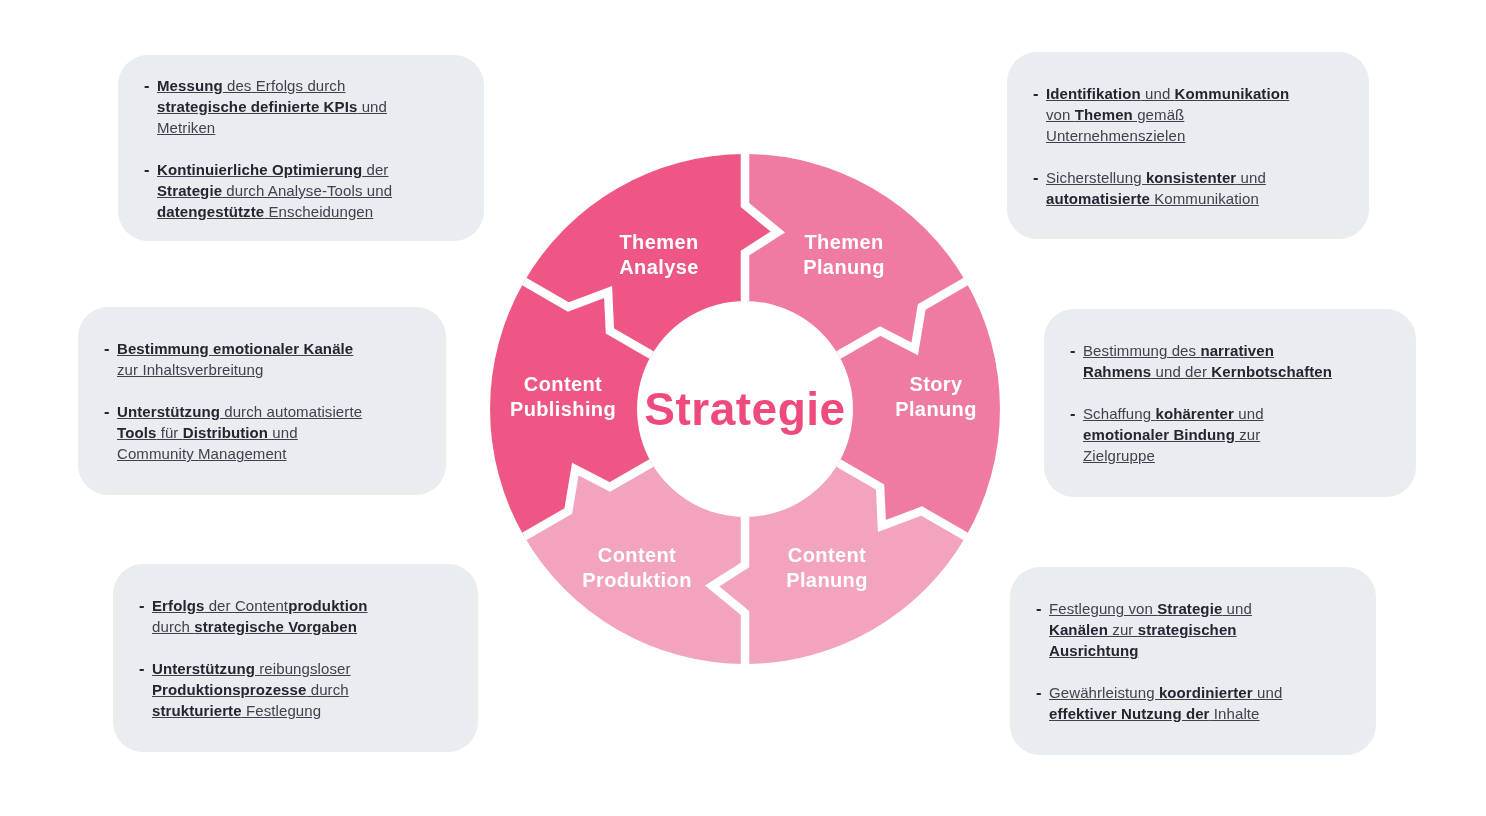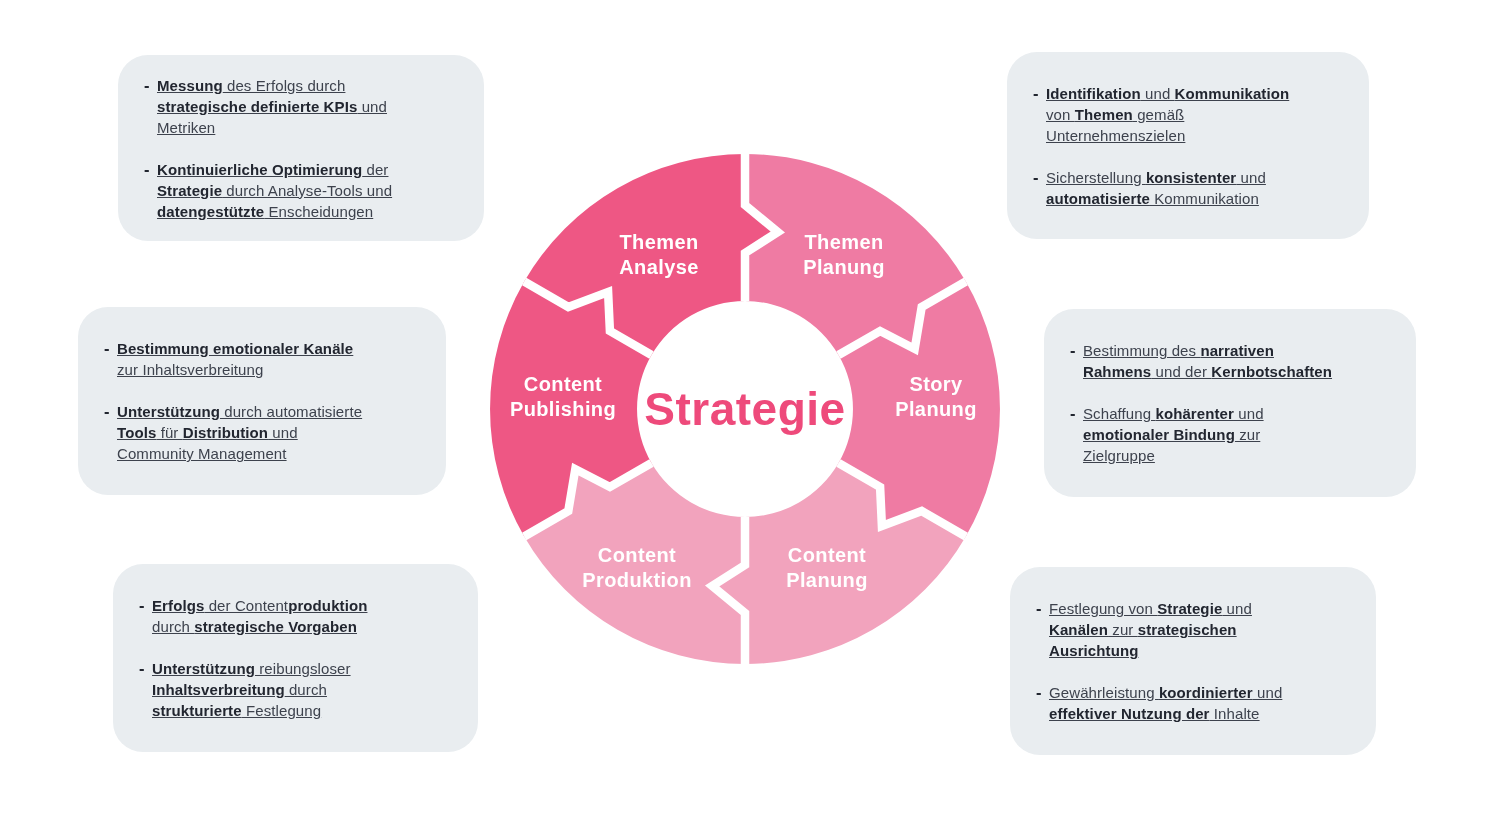--- a/index.html
+++ b/index.html
@@ -111,21 +111,21 @@
 
   <div class="info-box" id="box-bl">
     <div class="bullet">
       <span class="dash">-</span>
       <div class="btext"><span class="b">Erfolgs</span><span> der Content</span><span class="b">produktion</span><span>
 durch </span><span class="b">strategische Vorgaben</span></div>
     </div>
     <div class="bullet">
       <span class="dash">-</span>
       <div class="btext"><span class="b">Unterstützung</span><span> reibungsloser
-</span><span class="b">Inhaltsverbreitung</span><span> durch
+</span><span class="b">Produktionsprozesse</span><span> durch
 </span><span class="b">strukturierte</span><span> Festlegung</span></div>
     </div>
   </div>
 
   <div class="info-box" id="box-tr">
     <div class="bullet">
       <span class="dash">-</span>
       <div class="btext"><span class="b">Identifikation</span><span> und </span><span class="b">Kommunikation</span><span>
 von </span><span class="b">Themen</span><span> gemäß
 Unternehmenszielen</span></div>

